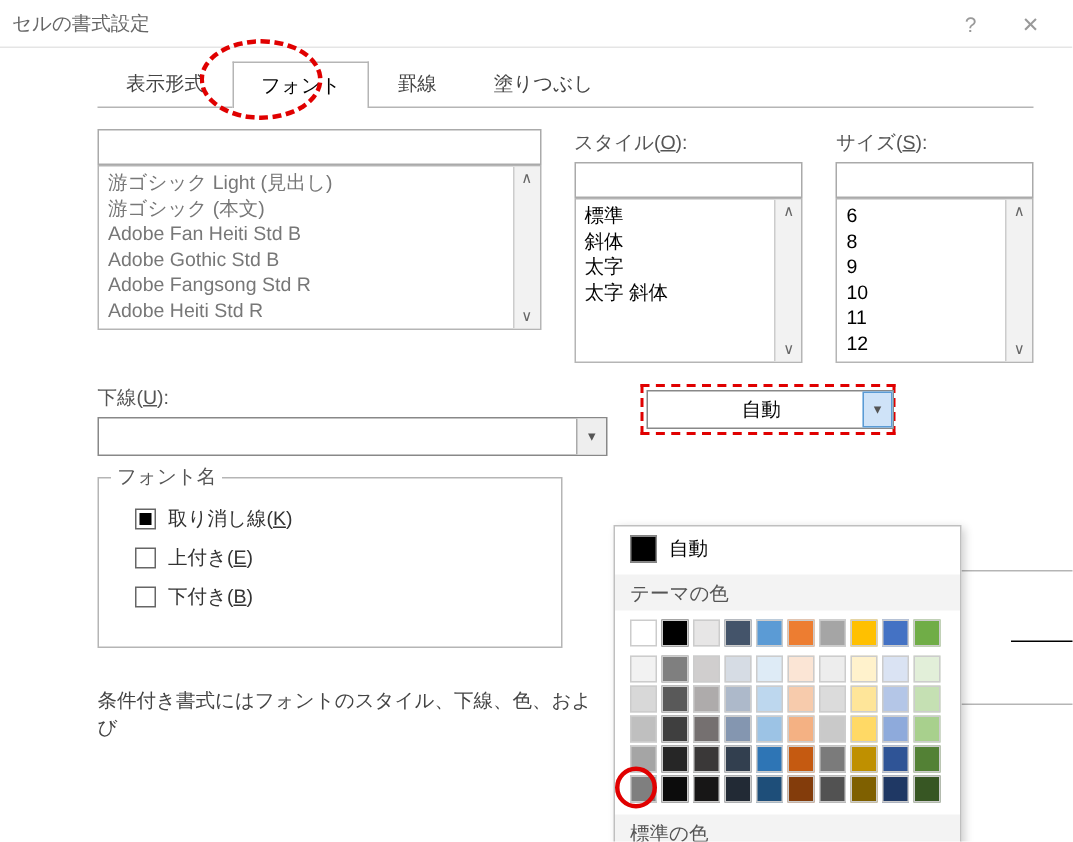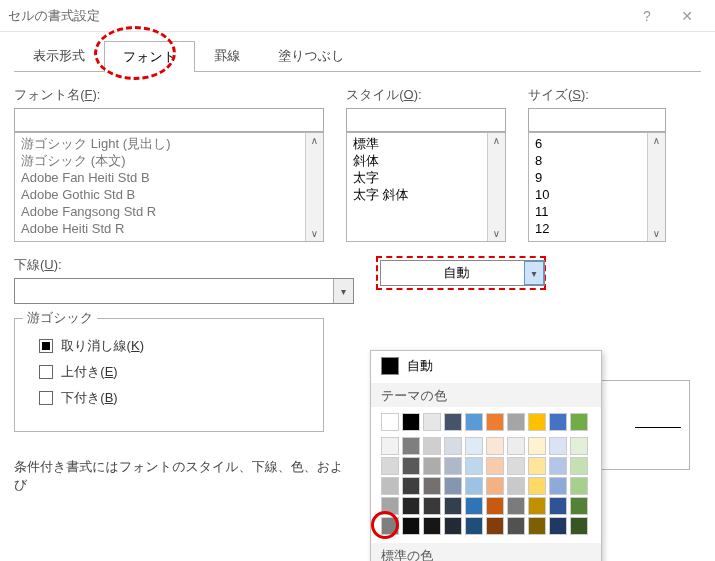--- a/index.html
+++ b/index.html
@@ -2,21 +2,21 @@
 <html><head>
 <meta charset="utf-8">
 <style>
 * { box-sizing: border-box; margin: 0; padding: 0; font-family: "Yu Gothic UI", "Meiryo UI", sans-serif; }
 body { background: #fff; width: 715px; height: 561px; overflow: hidden; font-size: 13px; }
 
 .titlebar { height: 32px; display: flex; align-items: center; padding: 0 8px; color: #666; background: #fff; border-bottom: 1px solid #e5e5e5; }
 .titlebar .spacer { flex: 1; }
 .titlebar .tbtn { width: 40px; text-align: center; color: #999; font-size: 14px; }
 
-.body { padding: 8px 14px; position: relative; }
+.body { padding: 8px 26px; position: relative; margin-left: 39px; }
 
 .tabs { display: flex; border-bottom: 1px solid #b5b5b5; }
 .tab { padding: 6px 18px; border: 1px solid transparent; border-bottom: none; color: #444; cursor: pointer; position: relative; }
 .tab.active { border-color: #b5b5b5; background: #fff; top: 1px; color: #000; }
 
 .red-dash-circle { position: absolute; border: 3px dashed #e00000; border-radius: 50%; pointer-events: none; }
 
 .section { margin-top: 14px; display: flex; gap: 22px; }
 .col { display: flex; flex-direction: column; }
 .col.font { width: 310px; }
@@ -85,23 +85,20 @@
     <div class="tab">表示形式</div>
     <div class="tab active">フォント</div>
     <div class="tab">罫線</div>
     <div class="tab">塗りつぶし</div>
   </div>
 
   <div class="red-dash-circle" style="left:94px; top:-6px; width:82px; height:54px;"></div>
 
   <div class="section">
     <div class="col font">
-      <div class="label">
-        <span>フォント名(</span><u>F</u><span>):</span>
-      </div>
       <div class="textbox"></div>
       <div class="listbox">
         <div class="items">
           <div>游ゴシック Light (見出し)</div>
           <div>游ゴシック (本文)</div>
           <div>Adobe Fan Heiti Std B</div>
           <div>Adobe Gothic Std B</div>
           <div>Adobe Fangsong Std R</div>
           <div>Adobe Heiti Std R</div>
         </div>
@@ -157,21 +154,21 @@
     <div class="underline-col">
       <div class="label">
         <span>下線(</span><u>U</u><span>):</span>
       </div>
       <div class="dropdown">
         <span class="val"></span>
         <span class="caret">▾</span>
       </div>
 
       <div class="effects-group">
-        <div class="legend">游ゴシック</div>
+        <div class="legend">フォント名</div>
         <div class="chk">
           <span class="box filled"></span>
           <span><span>取り消し線(</span><u>K</u><span>)</span></span>
         </div>
         <div class="chk">
           <span class="box"></span>
           <span><span>上付き(</span><u>E</u><span>)</span></span>
         </div>
         <div class="chk">
           <span class="box"></span>

